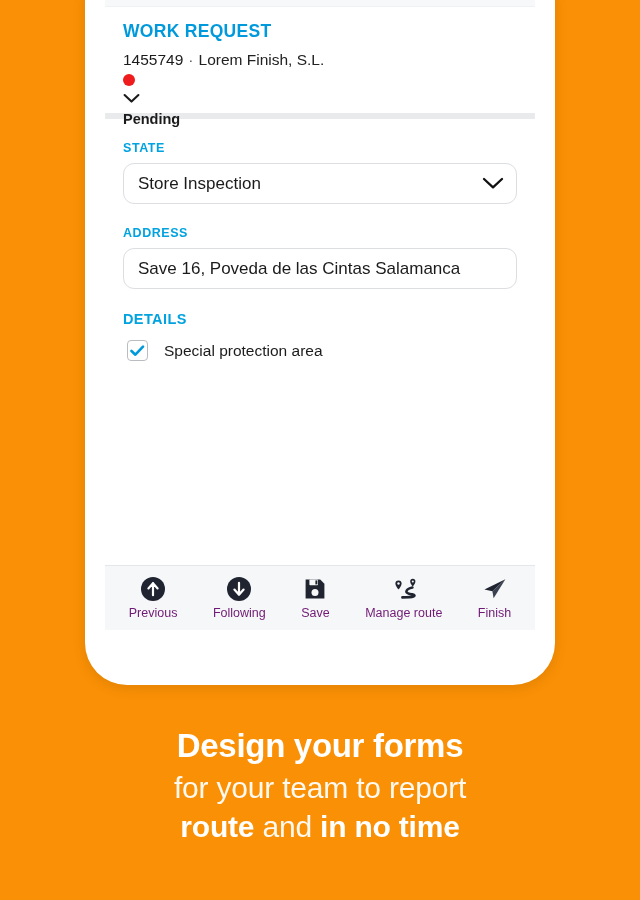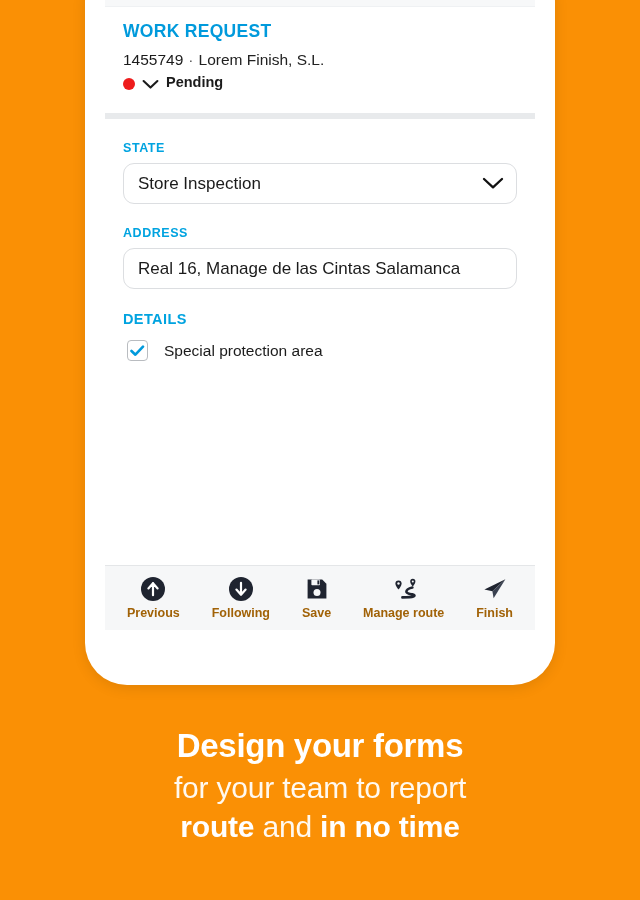--- a/index.html
+++ b/index.html
@@ -54,22 +54,23 @@
     color: #1b1b1b;
     margin-bottom: 5px;
     white-space: nowrap;
   }
   .ref-id { font-weight: normal; }
   .ref-sep { margin: 0 5px; color: #555; }
   .ref-company { font-weight: normal; color: #222; }
 
   .status-row {
     display: flex;
-    align-items: flex-end;
+    align-items: flex-start;
     gap: 7px;
+    flex-direction: column;
   }
   .status-dot {
     width: 12px; height: 12px;
     border-radius: 50%;
     background: #EE1C1C;
     display: inline-block;
   }
   .status-chevron { display: flex; align-items: center; }
   .status-label {
     font-size: 14.5px;
@@ -131,21 +132,21 @@
     padding: 0 6px;
   }
   .tool-btn {
     display: flex;
     flex-direction: column;
     align-items: center;
     justify-content: center;
     gap: 4px;
   }
   .tool-icon { height: 26px; display: flex; align-items: center; justify-content: center; }
-  .tool-label { font-size: 12.5px; color: #a16207; white-space: nowrap; font-weight: bold; }
+  .tool-label { font-size: 12.5px; color: #701a75; white-space: nowrap; }
 
   
   #marketing {
     position: absolute;
     left: 0; top: 725px;
     width: 640px;
     text-align: center;
     color: #ffffff;
   }
   .m-line { line-height: 1.26; }
@@ -194,21 +195,21 @@
           <svg width="22" height="13" viewBox="0 0 22 13">
               <path d="M2 2 L11 10.4 L20 2" stroke="#111" stroke-width="2.3" fill="none" stroke-linecap="round" stroke-linejoin="round"></path>
             </svg>
         </span>
       </div>
     </div>
 
     <div>
       <div class="field-label">ADDRESS</div>
       <div class="field-box">
-        <span class="value">Real 16, Manage de las Cintas Salamanca</span>
+        <span class="value">Save 16, Poveda de las Cintas Salamanca</span>
       </div>
     </div>
 
 
     <div>
       <div class="field-label" id="details-label">DETAILS</div>
       <div class="check-row">
         <span class="checkbox">
           <svg width="15" height="12" viewBox="0 0 15 12">
               <path d="M1.5 6 L5.4 9.7 L13 1.6" stroke="#009ADC" stroke-width="2.6" fill="none" stroke-linecap="round" stroke-linejoin="round"></path>

